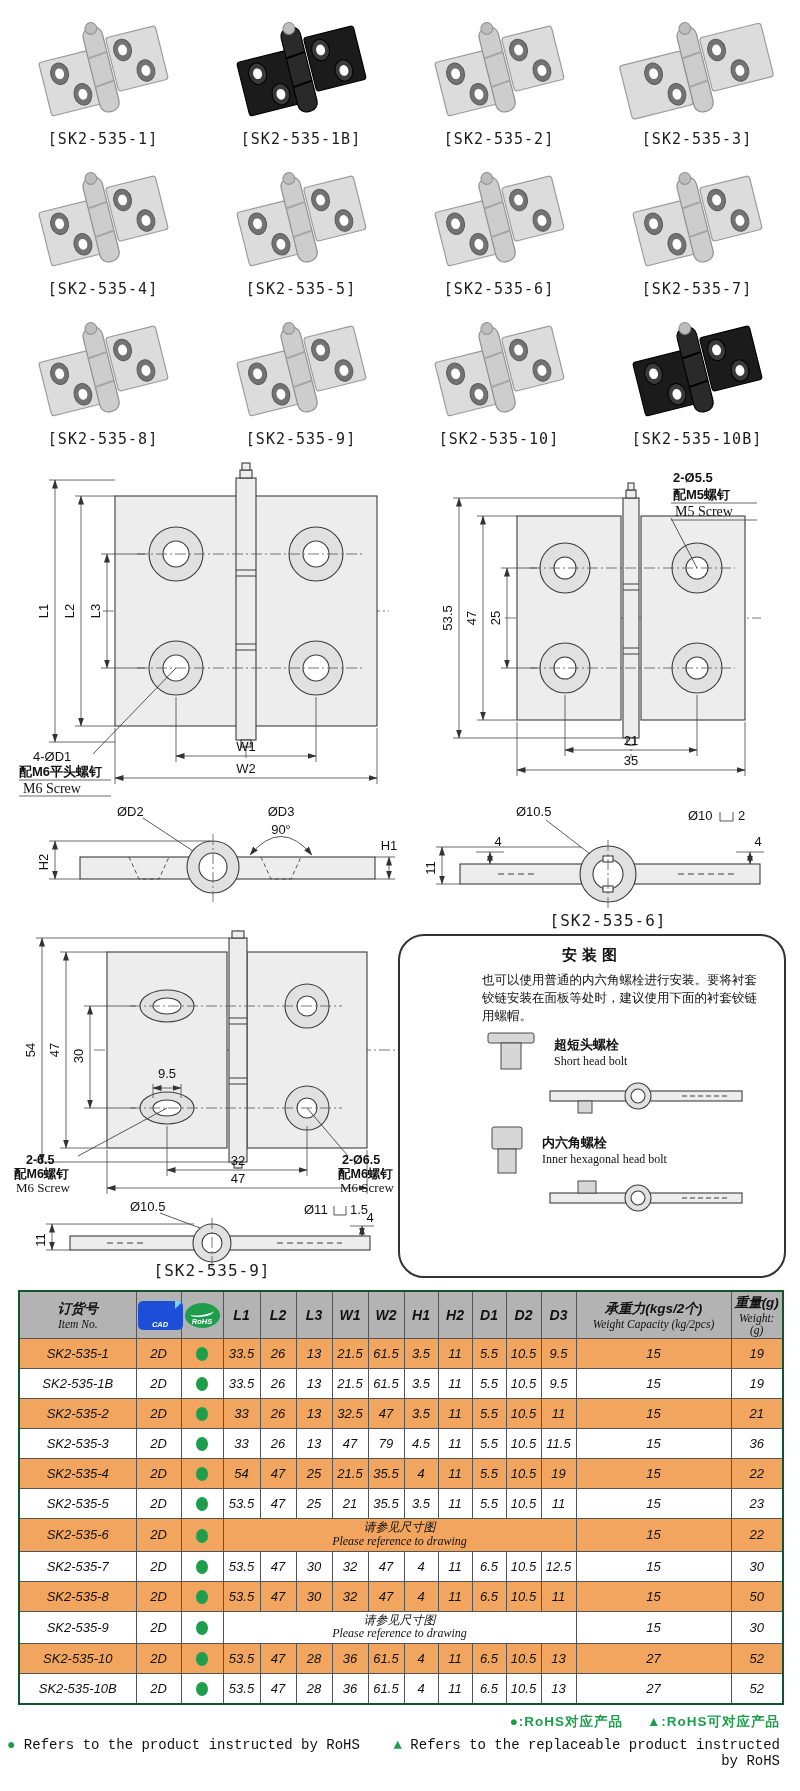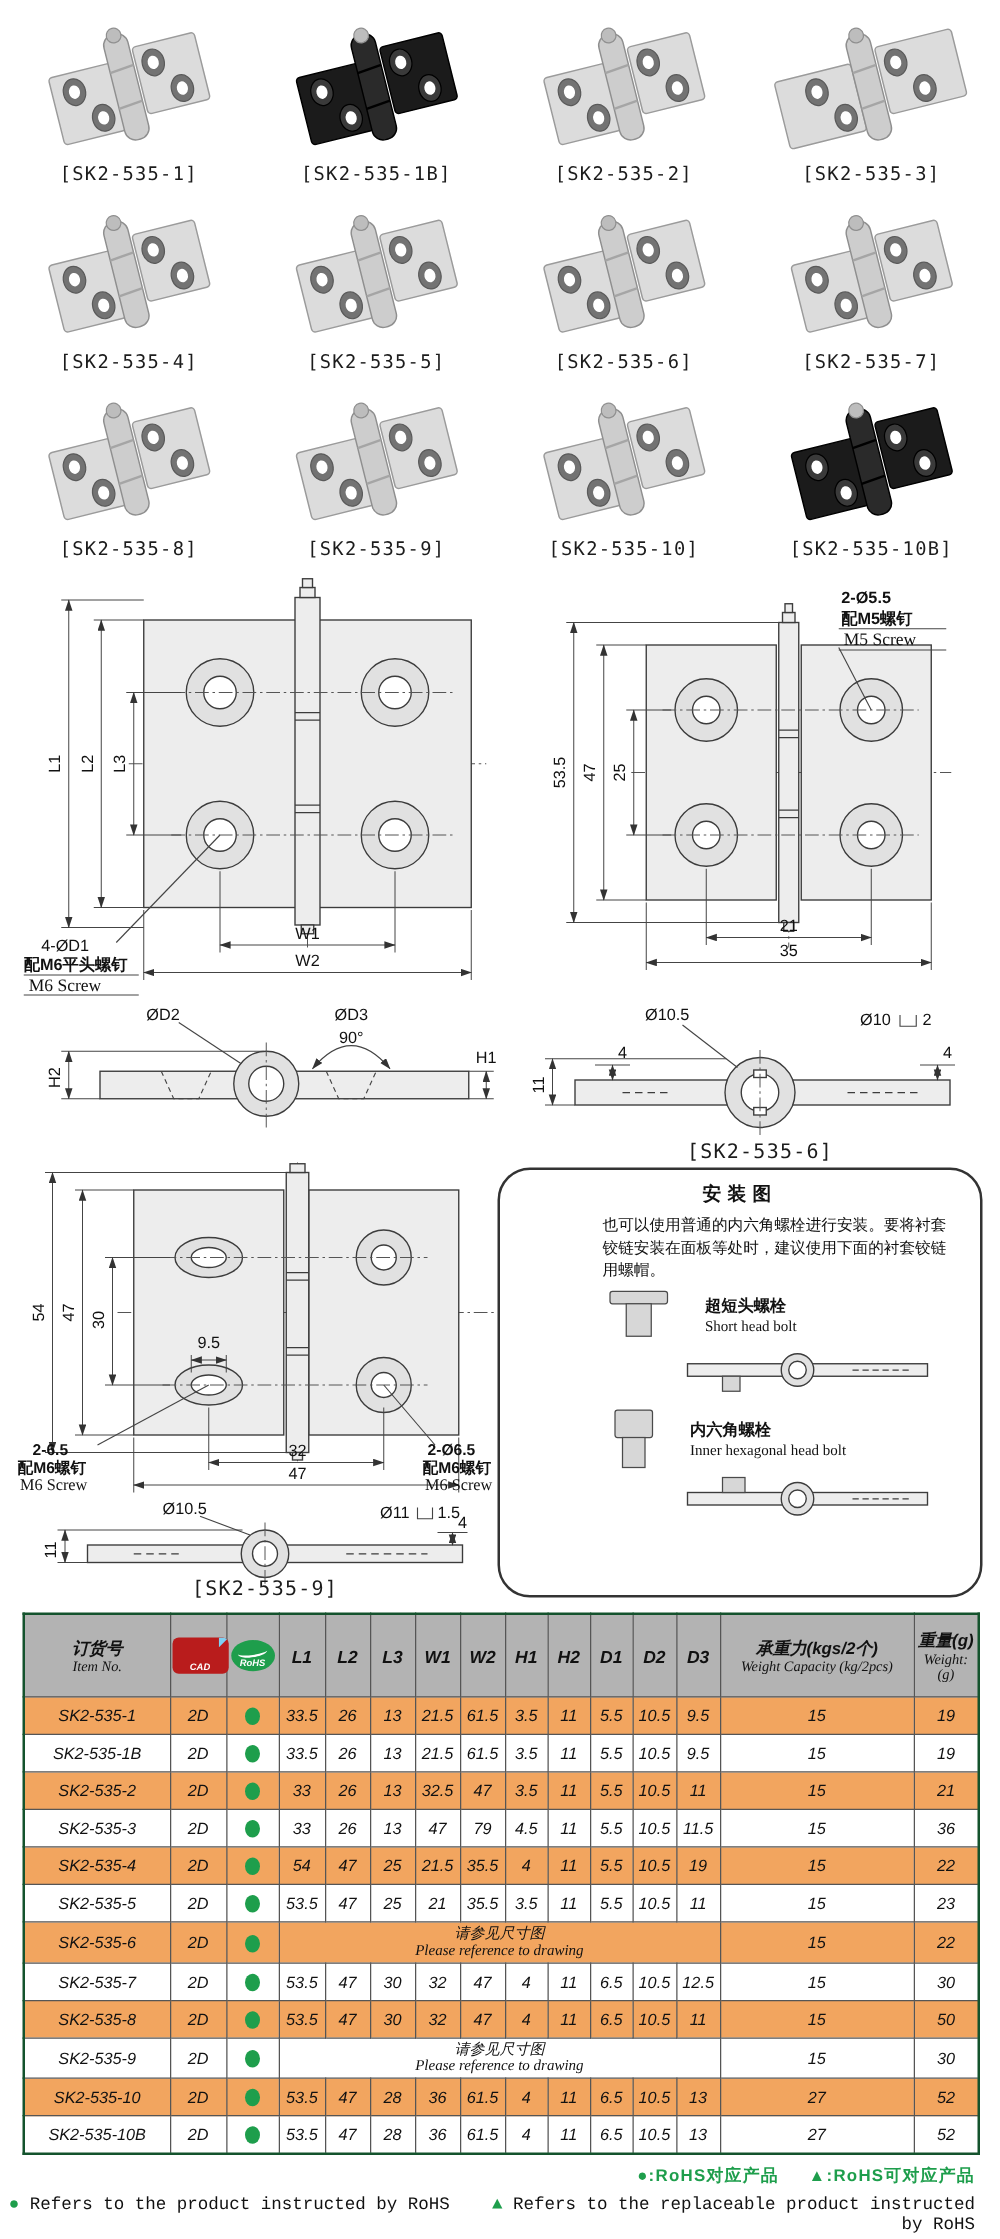--- a/index.html
+++ b/index.html
@@ -41,40 +41,40 @@
   .en{font-family:"Liberation Serif",serif;font-size:14px;}
   .cap{font-family:"DejaVu Sans Mono",monospace;font-size:16px;fill:#1c1c1c;text-anchor:middle;letter-spacing:1px;}
 
   
   #install{position:absolute;left:398px;top:478px;width:388px;height:344px;border:2px solid #333;
            border-radius:26px;box-sizing:border-box;padding:10px 16px 8px 16px;overflow:hidden;}
   #install .t-cn{text-align:center;font-size:15px;font-weight:bold;letter-spacing:5px;}
   #install .t-en{text-align:center;font-family:"Liberation Serif",serif;font-size:16px;margin-top:1px;}
   #install .b-cn{font-size:12.5px;line-height:1.45;margin:6px 4px 0 66px;}
   #install .b-en{font-family:"Liberation Serif",serif;font-size:12px;line-height:1.35;margin:3px 0 0 66px;}
-  .bolt-row{display:flex;align-items:center;gap:18px;margin:4px 0 0 66px;}
+  .bolt-row{display:flex;align-items:center;gap:8px;margin:4px 0 0 66px;}
   .bolt-lbl .cn{font-size:13px;font-weight:bold;}
   .bolt-lbl .en{font-family:"Liberation Serif",serif;font-size:12px;}
   .profile-wrap{text-align:right;margin:2px 6px 0 0;}
   .bolt-shape{fill:#d7d7d7;stroke:#4a4a4a;stroke-width:1;}
 
   
   #spec-table{border-collapse:collapse;margin:6px 18px 0 18px;width:764px;table-layout:fixed;
               border:2px solid #14532d;font-style:italic;}
   #spec-table th,#spec-table td{border:1px solid #555;text-align:center;padding:2px 1px;}
   #spec-table thead th{background:#b3b3b3;height:42px;}
   .h-cn{font-size:13.5px;font-weight:bold;}
   .h-en{font-family:"Liberation Serif",serif;font-size:11.5px;font-weight:normal;}
   .h-dim{font-size:14px;font-weight:bold;}
   #spec-table td{font-size:13px;height:25px;}
   tr.alt td{background:#F2A55F;}
   td.c-item{font-size:13px;}
   td.c-ref div{line-height:1.15;font-size:12px;}
   .dot{display:inline-block;width:12px;height:14px;background:#1E9E4C;border-radius:50%;vertical-align:middle;}
-  .cad-badge{width:45px;height:29px;background:#b91c1c;border-radius:5px;margin:16px auto;position:relative;}
+  .cad-badge{width:45px;height:29px;background:#1d4ed8;border-radius:5px;margin:6px auto;position:relative;}
   .cad-fold{position:absolute;right:0;top:0;width:0;height:0;border-left:8px solid #7fd0f2;border-bottom:8px solid transparent;border-radius:0 5px 0 0;}
   .cad-txt{position:absolute;bottom:1px;left:0;width:100%;font-size:7.5px;color:#fff;font-weight:bold;text-align:center;}
   .rohs-badge{width:35px;height:25px;background:#1E9E4C;border-radius:50%;margin:0 auto;position:relative;color:#fff;}
   .rohs-swoosh{position:absolute;left:5px;top:5px;width:24px;height:7px;border-bottom:2px solid #fff;border-radius:50%;transform:rotate(-8deg);}
   .rohs-txt{position:absolute;bottom:2px;left:0;width:100%;font-size:7.5px;font-weight:bold;text-align:center;}
 
   
   #legend{margin:8px 20px 0 0;text-align:right;}
   #legend .l1{color:#1E9E4C;font-size:13.5px;font-weight:bold;letter-spacing:1px;}
   #legend .l2{font-family:Liberation Mono, monospace;font-size:14px;margin-top:6px;color:#111;}

